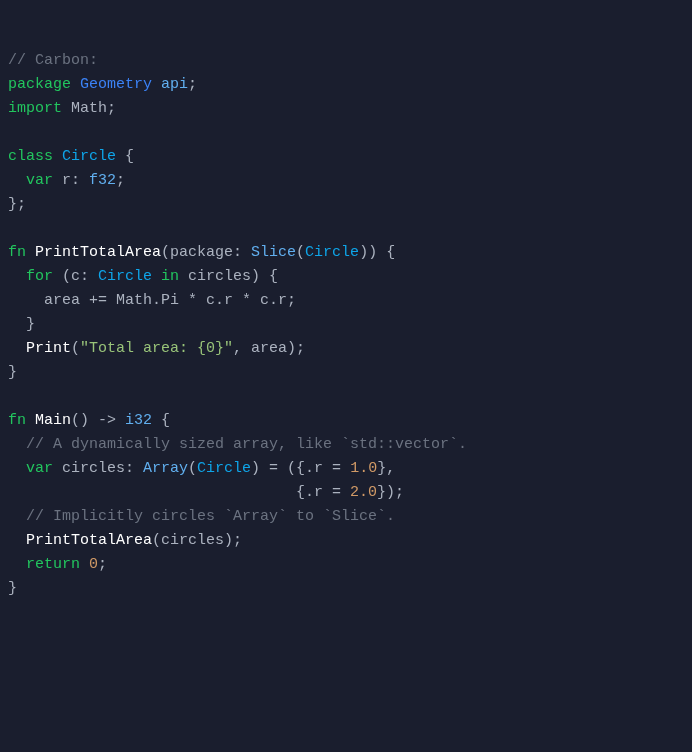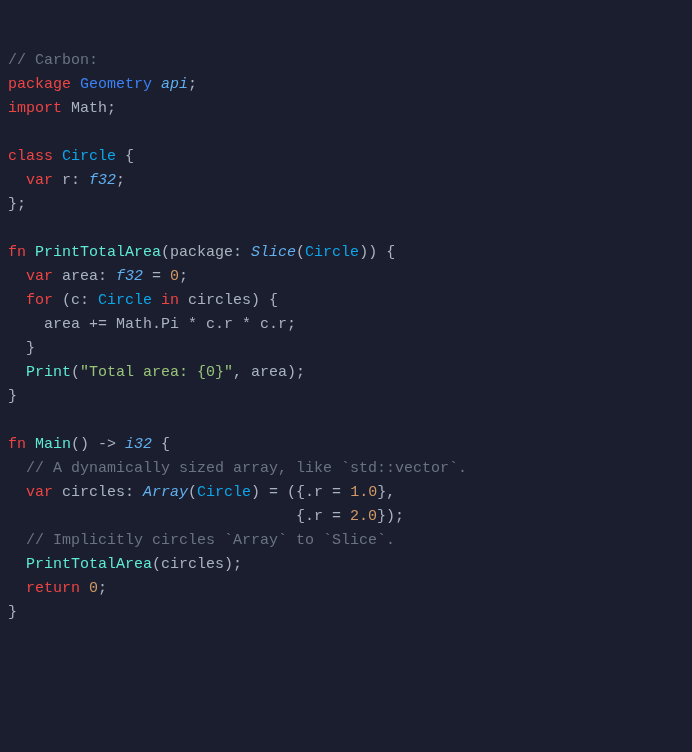--- a/index.html
+++ b/index.html
@@ -26,26 +26,26 @@
       margin-top: 31px;
     }
 
     .code-line {
       display: block;
       white-space: pre;
       color: #abb2bf;
     }
 
     .comment { color: #6b7280; }
-    .keyword { color: #ef4444; }
-    .type-name { color: #61afef; font-style: italic; }
+    .keyword { color: #22c55e; }
+    .type-name { color: #61afef; }
     .class-name { color: #0ea5e9; }
     .number { color: #d19a66; }
     .string { color: #98c379; }
-    .function-name { color: #5eead4; }
+    .function-name { color: #ffffff; }
     .plain { color: #abb2bf; }
     .package-name { color: #3b82f6; }
   </style>
 </head>
 <body>
 
 <div class="code-container">
 
   <span class="code-line"><span class="comment">// Carbon:</span></span>
 
@@ -58,21 +58,20 @@
   <span class="code-line"><span class="keyword">class</span><span class="plain"> </span><span class="class-name">Circle</span><span class="plain"> {</span></span>
 
   <span class="code-line"><span class="plain">  </span><span class="keyword">var</span><span class="plain"> r: </span><span class="type-name">f32</span><span class="plain">;</span></span>
 
   <span class="code-line"><span class="plain">};</span></span>
 
   <span class="code-line"> </span>
 
   <span class="code-line"><span class="keyword">fn</span><span class="plain"> </span><span class="function-name">PrintTotalArea</span><span class="plain">(package: </span><span class="type-name">Slice</span><span class="plain">(</span><span class="class-name">Circle</span><span class="plain">)) {</span></span>
 
-  <span class="code-line"><span class="plain">  </span><span class="keyword">var</span><span class="plain"> area: </span><span class="type-name">f32</span><span class="plain"> = </span><span class="number">0</span><span class="plain">;</span></span>
 
   <span class="code-line"><span class="plain">  </span><span class="keyword">for</span><span class="plain"> (c: </span><span class="class-name">Circle</span><span class="plain"> </span><span class="keyword">in</span><span class="plain"> circles) {</span></span>
 
   <span class="code-line"><span class="plain">    area += Math.Pi * c.r * c.r;</span></span>
 
   <span class="code-line"><span class="plain">  }</span></span>
 
   <span class="code-line"><span class="plain">  </span><span class="function-name">Print</span><span class="plain">(</span><span class="string">"Total area: {0}"</span><span class="plain">, area);</span></span>
 
   <span class="code-line"><span class="plain">}</span></span>

